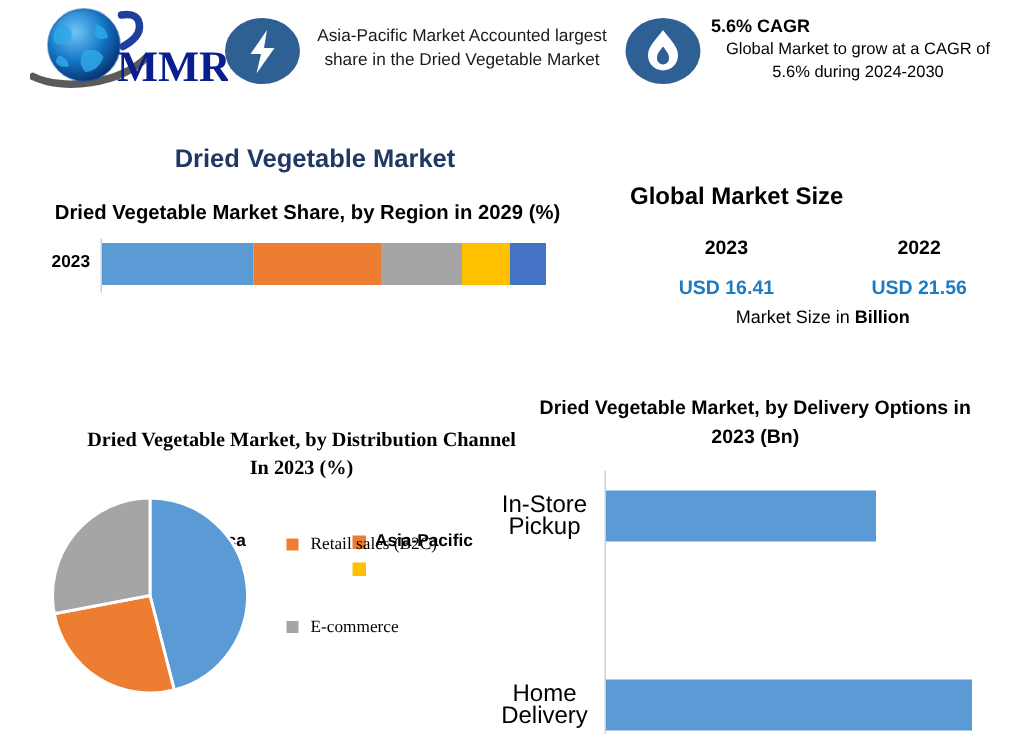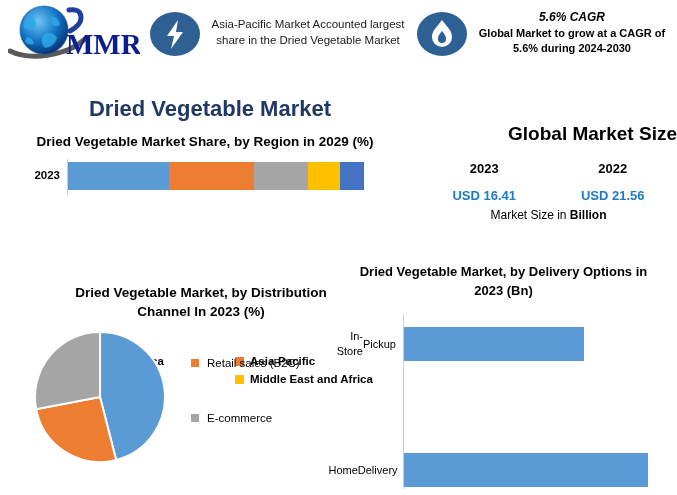--- a/index.html
+++ b/index.html
@@ -17,21 +17,21 @@
   }
 
   
   #header {
     position: absolute;
     left: 0; top: 0;
     width: 677px; height: 82px;
   }
   #logo {
     position: absolute;
-    left: 8px; top: 4px;
+    left: 20px; top: 4px;
     width: 132px; height: 56px;
   }
   #logo svg { display: block; }
 
   .hdr-icon {
     position: absolute;
     border-radius: 50%;
     background: #2E6094;
   }
   #bolt-badge { left: 150px; top: 12px; width: 50px; height: 44px; }
@@ -48,38 +48,35 @@
     color: #1a1a1a;
   }
   #cagr-block {
     position: absolute;
     left: 474px; top: 10px;
     width: 196px;
   }
   #cagr-head {
     font-size: 12px;
     font-weight: bold;
-    text-align: center;
     margin-bottom: 2px;
-    font-style: italic;
   }
   #cagr-sub {
     font-size: 11px;
     line-height: 15px;
     text-align: center;
-    font-weight: bold;
   }
 
   
   #main-title {
     position: absolute;
     left: 0; top: 96px;
     width: 420px;
     text-align: center;
-    font-size: 22px;
+    font-size: 17px;
     font-weight: bold;
     color: #1F3864;
   }
 
   
   #region-panel {
     position: absolute;
     left: 0; top: 132px;
     width: 410px;
   }
@@ -141,22 +138,22 @@
     flex: 0 0 auto;
   }
 
   
   #gms {
     position: absolute;
     left: 420px; top: 123px;
     width: 257px;
   }
   #gms-title {
-    text-align: right;
-    font-size: 19px;
+    text-align: left;
+    font-size: 16px;
     font-weight: bold;
   }
   #gms-years {
     display: flex;
     margin-top: 16px;
   }
   #gms-values {
     display: flex;
     margin-top: 12px;
   }
@@ -171,20 +168,21 @@
     text-align: center;
     font-size: 12px;
   }
   #gms-foot b { font-weight: bold; }
 
   
   #pie-panel {
     position: absolute;
     left: 16px; top: 283px;
     width: 370px;
+    font-family: Liberation Serif, serif;
   }
   #pie-title {
     width: 290px;
     margin: 0 auto;
     text-align: center;
     font-size: 13.5px;
     font-weight: bold;
     line-height: 19px;
   }
   #pie-wrap {
@@ -236,25 +234,25 @@
     left: 0;
     width: 347px;
     height: 46px;
   }
   .dbar-label {
     position: absolute;
     left: 0; top: 0;
     width: 66px;
     height: 46px;
     display: flex;
-    flex-direction: row;
+    flex-direction: column;
     align-items: center;
     justify-content: center;
     text-align: right;
-    font-size: 11px;
+    font-size: 16px;
     line-height: 15px;
   }
   .dbar {
     position: absolute;
     left: 74px;
     top: 6px;
     height: 34px;
     background: #5B9BD5;
   }
 </style>
@@ -330,21 +328,20 @@
       <div class="legend-item">
         <span class="legend-swatch" style="background: rgb(237, 125, 49);"></span>
         <span>Asia-Pacific</span>
       </div>
       <div class="legend-item">
         <span class="legend-swatch" style="background: rgb(165, 165, 165);"></span>
         <span>Europe</span>
       </div>
       <div class="legend-item">
         <span class="legend-swatch" style="background: rgb(255, 192, 0);"></span>
-        <span>Middle East and Africa</span>
       </div>
       <div class="legend-item full">
         <span class="legend-swatch" style="background: rgb(68, 114, 196);"></span>
         <span>South America</span>
       </div>
     </div>
 </div>
 
 <div id="gms">
   <div id="gms-title">Global Market Size</div>

